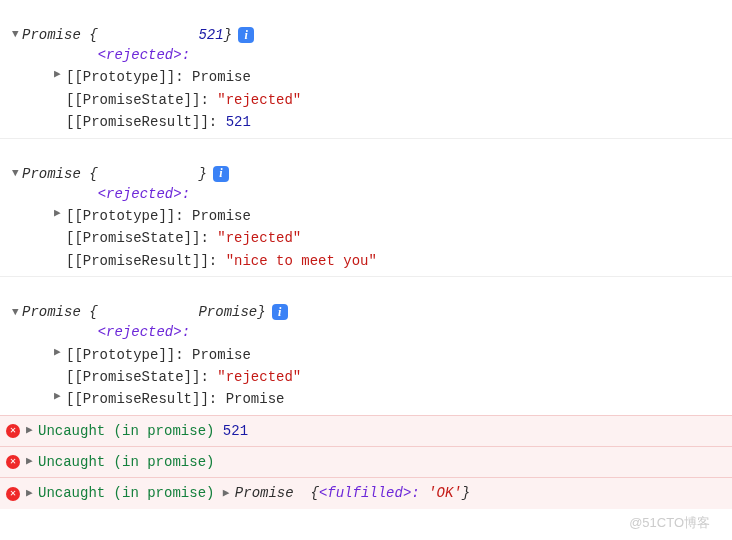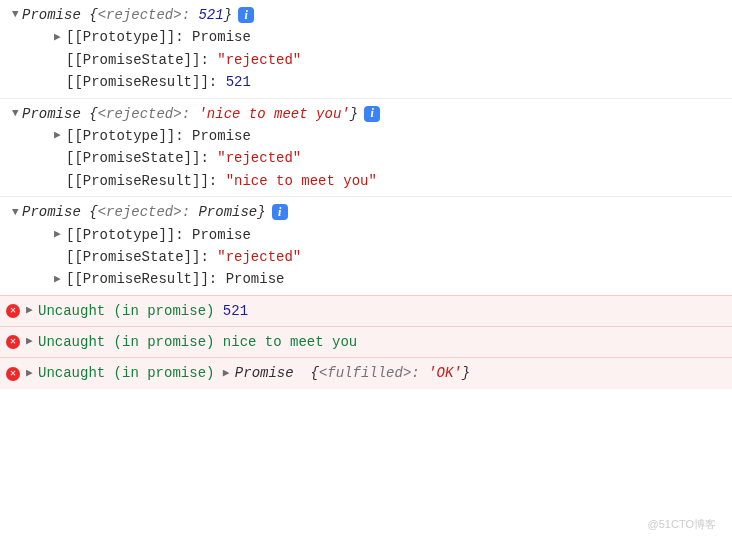--- a/index.html
+++ b/index.html
@@ -13,50 +13,50 @@
     }
     .entry { border-top: 1px solid #eee; padding: 4px 0 4px 12px; }
     .entry.first { border-top: none; }
     .row { display: flex; align-items: center; flex-wrap: wrap; }
     .arrow { display: inline-block; width: 10px; font-size: 11px; color: #6e6e6e; cursor: pointer; user-select: none; }
     .arrow-down::before { content: "▼"; }
     .arrow-right::before { content: "▶"; }
     .italic { font-style: italic; }
     .kw { font-style: italic; }
     .brace { color: #303030; }
-    .gray { color: #737373; font-style: italic; }
+    .gray { color: #6d28d9; font-style: italic; margin-top: 40px; }
     .num { color: #1a1aa6; }
     .str { color: #c41a16; }
     .ident { color: #303030; }
     .info-icon {
       display: inline-flex; align-items: center; justify-content: center;
       width: 16px; height: 16px; background: #3b82f6; color: #fff;
       border-radius: 4px; font-family: Georgia, serif; font-style: italic;
       font-weight: bold; font-size: 12px; margin-left: 6px; cursor: pointer;
     }
     .children { margin-left: 42px; }
-    .child-row { display: flex; align-items: center; }
+    .child-row { display: flex; }
     .child-row .arrow { margin-right: 2px; }
     .noarrow { width: 12px; display: inline-block; }
     .key { color: #303030; }
     .error-row {
       background: #fdf2f2; border-top: 1px solid #f4cccc;
       display: flex; align-items: center; padding: 4px 0 4px 6px;
       color: #f00; flex-wrap: wrap;
     }
     .error-icon {
       display: inline-flex; align-items: center; justify-content: center;
       width: 14px; height: 14px; background: #ef2929; border-radius: 50%;
       color: #fff; font-size: 10px; font-weight: bold; margin-right: 6px;
       flex-shrink: 0;
     }
     .error-row .arrow { color: #6e6e6e; margin-right: 2px; }
     .error-red { color: #15803d; }
     .inline-promise { color: #303030; font-family: Liberation Mono, monospace; }
-    .watermark { position: fixed; bottom: 6px; right: 16px; font-size: 11px; color: #ccc; font-family: sans-serif; }
+    .watermark { position: fixed; bottom: 6px; right: 22px; font-size: 13px; color: #ccc; font-family: sans-serif; }
   </style>
 </head>
 <body>
 
 <div class="entry first">
   <div class="row">
     <span class="arrow arrow-down"></span>
     <span class="kw">Promise</span>
     <span class="brace italic">&nbsp;{</span>
     <span class="gray">&lt;rejected&gt;</span>
@@ -87,21 +87,20 @@
   </div>
 </div>
 
 <div class="entry">
   <div class="row">
     <span class="arrow arrow-down"></span>
     <span class="kw">Promise</span>
     <span class="brace italic">&nbsp;{</span>
     <span class="gray">&lt;rejected&gt;</span>
     <span class="gray">:&nbsp;</span>
-    <span class="str italic">'nice to meet you'</span>
     <span class="brace italic">}</span>
     <span class="info-icon">i</span>
   </div>
   <div class="children">
     <div class="child-row">
       <span class="arrow arrow-right"></span>
       <span class="key">[[Prototype]]:</span>
       <span>&nbsp;</span>
       <span class="ident">Promise</span>
     </div>
@@ -159,21 +158,20 @@
   <span class="error-red">Uncaught (in promise)</span>
   <span>&nbsp;</span>
   <span class="num">521</span>
 </div>
 
 <div class="error-row">
   <span class="error-icon">✕</span>
   <span class="arrow arrow-right"></span>
   <span class="error-red">Uncaught (in promise)</span>
   <span>&nbsp;</span>
-  <span class="error-red">nice to meet you</span>
 </div>
 
 <div class="error-row">
   <span class="error-icon">✕</span>
   <span class="arrow arrow-right"></span>
   <span class="error-red">Uncaught (in promise)</span>
   <span>&nbsp;</span>
   <span class="arrow arrow-right"></span>
   <span class="inline-promise italic">
     <span class="kw">Promise</span>

